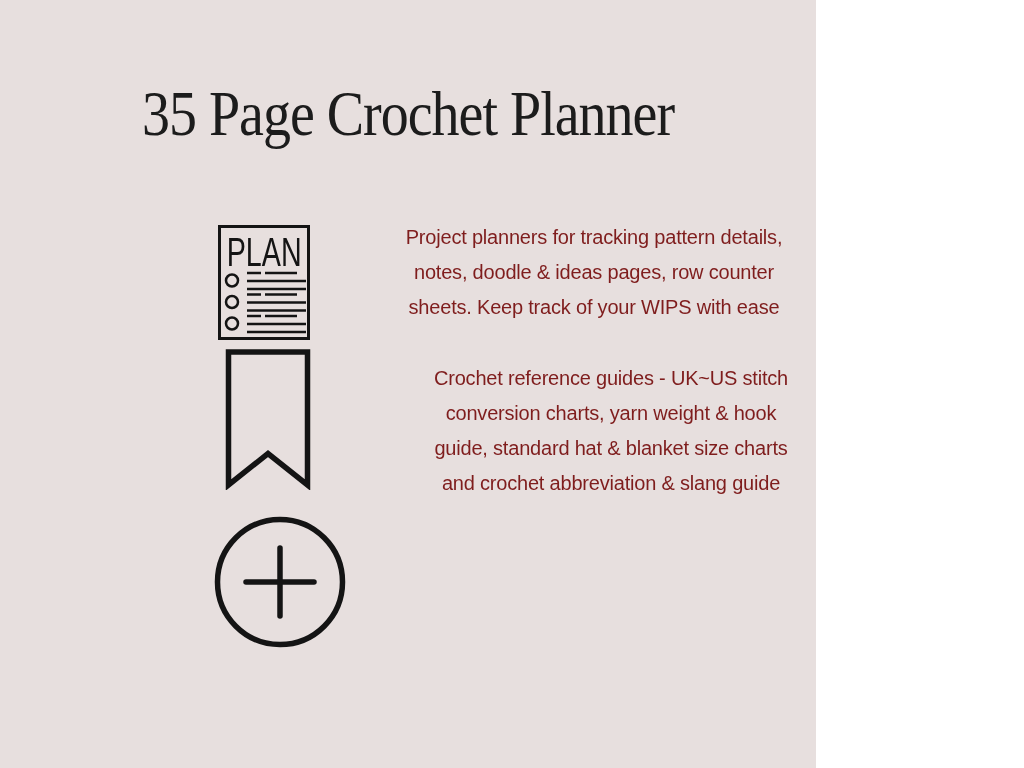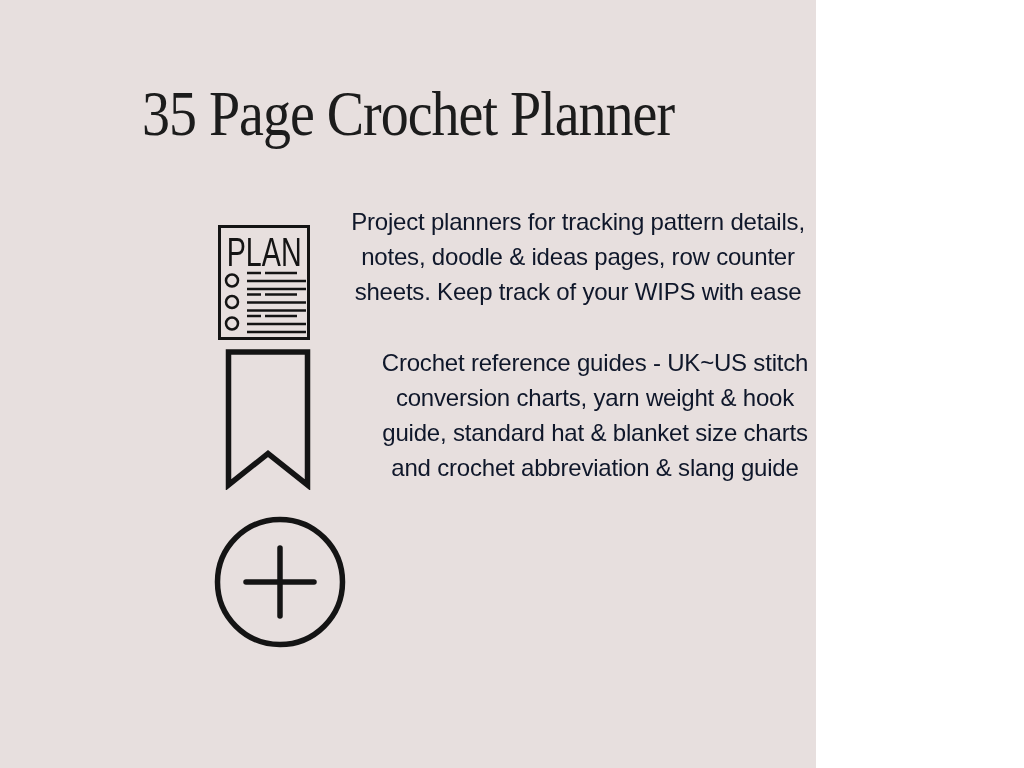--- a/index.html
+++ b/index.html
@@ -21,26 +21,26 @@
     font-family: "Liberation Serif", serif;
     font-weight: 400;
     font-size: 56px;
     letter-spacing: -1px;
     color: #1c1c1c;
     transform: scaleY(1.15);
     transform-origin: center top;
   }
   .blurb {
     position: absolute;
-    margin: 0;
+    margin: 16px;
     width: 600px;
-    font-size: 24px;
+    font-size: 20px;
     line-height: 35px;
     letter-spacing: -0.2px;
-    color: #0f172a;
+    color: #7f1d1d;
     text-align: center;
     white-space: pre-line;
   }
   .icon { position: absolute; display: block; }
   .icon svg { display: block; }
   .icon-plan     { left: 218px; top: 208px; margin-top: 17px; }
   .text-planners { left: 278px; top: 204px; }
   .icon-bookmark { left: 225px; top: 349px; }
   .text-guides   { left: 295px; top: 345px; }
   .icon-plus     { left: 214px; top: 516px; }

